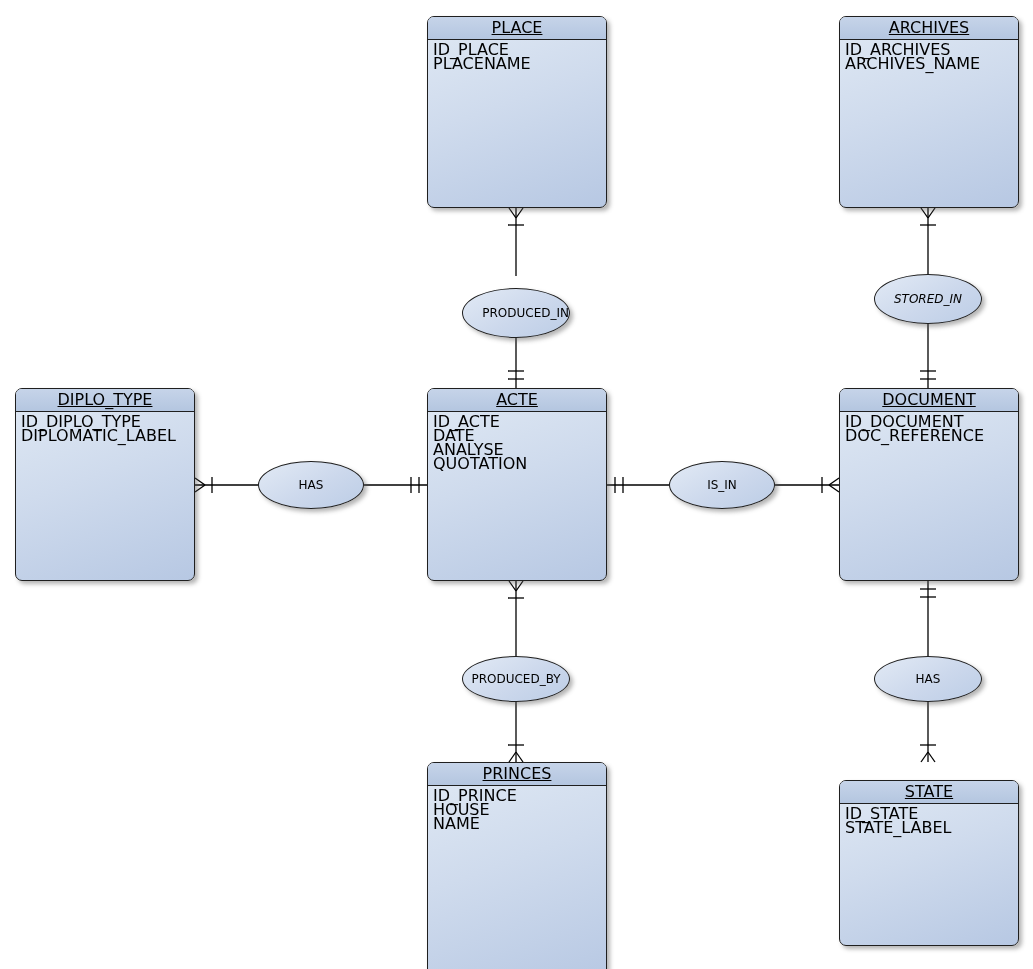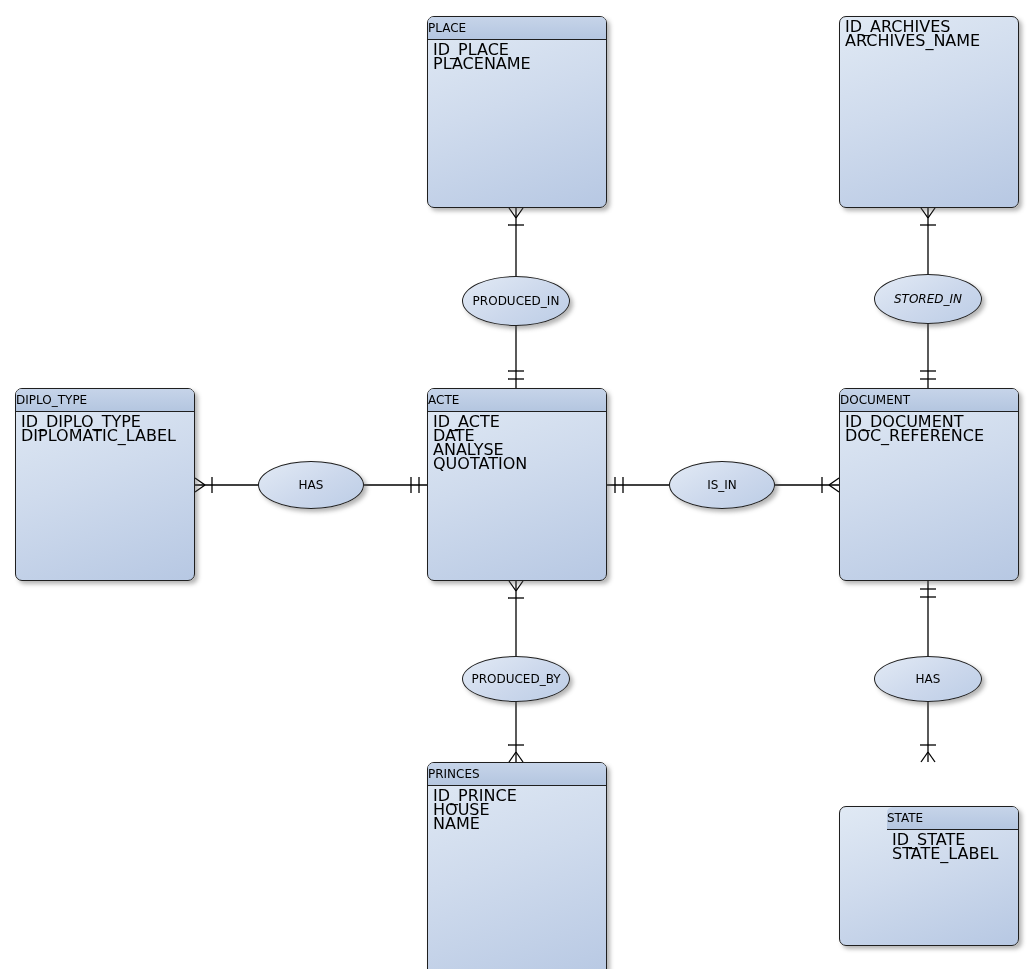--- a/index.html
+++ b/index.html
@@ -28,25 +28,26 @@
     box-sizing: border-box;
     border: 1.4px solid #1f1f1f;
     border-radius: 7px;
     background: linear-gradient(160deg, #e0e9f4 0%, #cfdbed 45%, #b7c8e3 100%);
     box-shadow: 3px 3px 4px rgba(90, 90, 90, 0.45);
   }
   .entity-header {
     box-sizing: border-box;
     height: 23px;
     line-height: 22px;
-    text-align: left;
-    font-size: 12px;
+    text-align: center;
+    font-size: 16px;
     border-bottom: 1.4px solid #1f1f1f;
     border-radius: 5.5px 5.5px 0 0;
     background: linear-gradient(180deg, #c6d4e9 0%, #b4c6e0 100%);
+    text-decoration: underline;
   }
   .entity-body {
     padding: 3px 5px;
     text-align: left;
   }
   .attr-line {
     font-size: 16px;
     line-height: 14px;
     white-space: nowrap;
   }
@@ -142,20 +143,21 @@
 
   <div class="entity" style="left:427px; top:16px; width:180px; height:192px;">
     <div class="entity-header">PLACE</div>
     <div class="entity-body">
         <div class="attr-line">ID_PLACE</div>
         <div class="attr-line">PLACENAME</div>
       </div>
   </div>
 
   <div class="entity" style="left:839px; top:16px; width:180px; height:192px;">
+    <div class="entity-header">ARCHIVES</div>
     <div class="entity-body">
         <div class="attr-line">ID_ARCHIVES</div>
         <div class="attr-line">ARCHIVES_NAME</div>
       </div>
   </div>
 
   <div class="entity" style="left:15px; top:388px; width:180px; height:193px;">
     <div class="entity-header">DIPLO_TYPE</div>
     <div class="entity-body">
         <div class="attr-line">ID_DIPLO_TYPE</div>
@@ -183,29 +185,29 @@
 
   <div class="entity" style="left:427px; top:762px; width:180px; height:222px;">
     <div class="entity-header">PRINCES</div>
     <div class="entity-body">
         <div class="attr-line">ID_PRINCE</div>
         <div class="attr-line">HOUSE</div>
         <div class="attr-line">NAME</div>
       </div>
   </div>
 
-  <div class="entity" style="left:839px; top:806px; width:180px; height:140px;padding-left:47px;">
+  <div class="entity" style="left:839px; top:780px; width:180px; height:166px;">
     <div class="entity-header">STATE</div>
     <div class="entity-body">
         <div class="attr-line">ID_STATE</div>
         <div class="attr-line">STATE_LABEL</div>
       </div>
   </div>
 
-  <div class="relationship" style="left:462px; top:276px; width:108px; height:50px;">
+  <div class="relationship" style="left:462px; top:288px; width:108px; height:50px;justify-content:flex-end;">
     <span class="relationship-label">PRODUCED_IN</span>
   </div>
 
   <div class="relationship" style="left:874px; top:274px; width:108px; height:50px;font-style:italic;">
     <span class="relationship-label">STORED_IN</span>
   </div>
 
   <div class="relationship" style="left:258px; top:461px; width:106px; height:48px;">
     <span class="relationship-label">HAS</span>
   </div>

